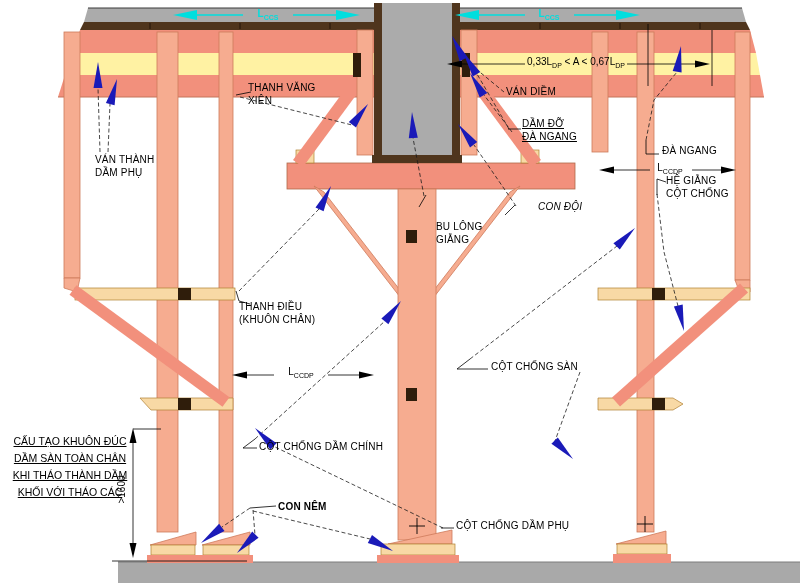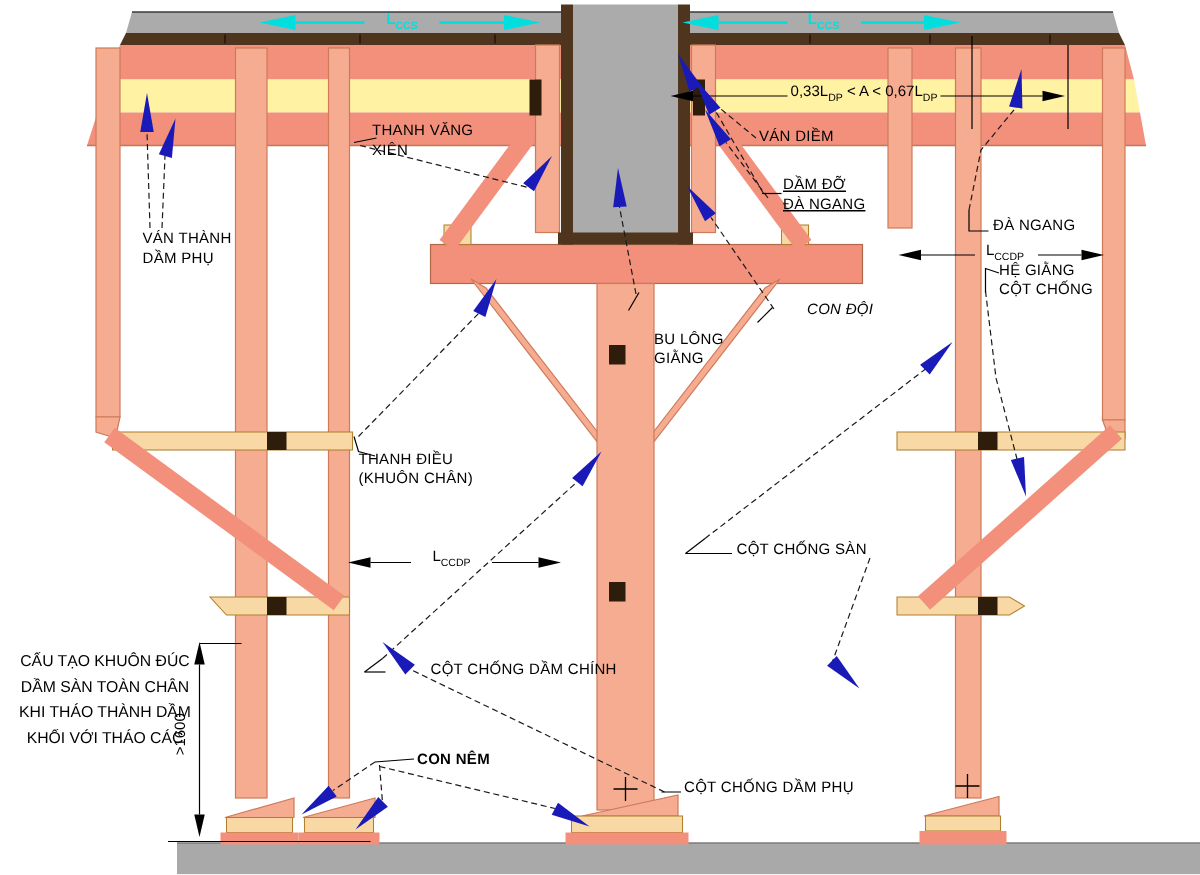--- a/index.html
+++ b/index.html
@@ -8,21 +8,21 @@
   #stage svg{position:absolute;left:0;top:0;}
   .lbl{position:absolute;font-size:10px;color:#000;letter-spacing:.2px;white-space:nowrap;line-height:13px;}
   .lbl span{display:block;}
   .lbl.center{text-align:left;}
   .dim{position:absolute;font-size:10px;color:#000;white-space:nowrap;transform:translateX(-50%);}
   .dim sub{font-size:7px;}
   .dim.cyan{color:var(--dimension-cyan,#00E0E0);font-weight:bold;}
   .dim.vert{transform:translateX(-50%) rotate(-90deg);}
   .note{position:absolute;left:4px;top:433px;width:132px;text-align:center;
         font-size:10.5px;line-height:17px;color:#000;}
-  .note span{display:block;}
+  .note span{display:block;text-decoration:underline;}
   
   .f-gray{fill:var(--concrete-gray,#ABABAB);}
   .f-ground{fill:var(--ground-gray,#A9A9A9);}
   .f-brown{fill:var(--formwork-brown,#4F351D);}
   .f-dark{fill:var(--clamp-dark,#2F1D0B);}
   .f-salmon{fill:var(--panel-salmon,#F2907C);}
   .f-yellow{fill:var(--joist-yellow,#FFF2A3);}
   .f-tan{fill:var(--bar-tan,#F8D9A5);stroke:#B08030;stroke-width:.7;}
   .f-col{fill:var(--column-salmon,#F6AC90);stroke:#CE7A5A;stroke-width:.8;}
   .f-navy{fill:var(--arrow-navy,#1A1AB8);}
@@ -250,21 +250,21 @@
     <span>HỆ GIẰNG</span>
     <span>CỘT CHỐNG</span>
   </div>
   <div class="lbl" style="left:239px;top:300px;">
     <span>THANH ĐIỀU</span>
     <span>(KHUÔN CHÂN)</span>
   </div>
   <div class="lbl" style="left:491px;top:360px;">
     <span>CỘT CHỐNG SÀN</span>
   </div>
-  <div class="lbl" style="left:259px;top:440px;margin-left:28px;">
+  <div class="lbl" style="left:259px;top:440px;">
     <span>CỘT CHỐNG DẦM CHÍNH</span>
   </div>
   <div class="lbl" style="left:278px;top:500px;font-weight:bold;">
     <span>CON NÊM</span>
   </div>
   <div class="lbl" style="left:456px;top:519px;">
     <span>CỘT CHỐNG DẦM PHỤ</span>
   </div>
 
   <div class="note">

